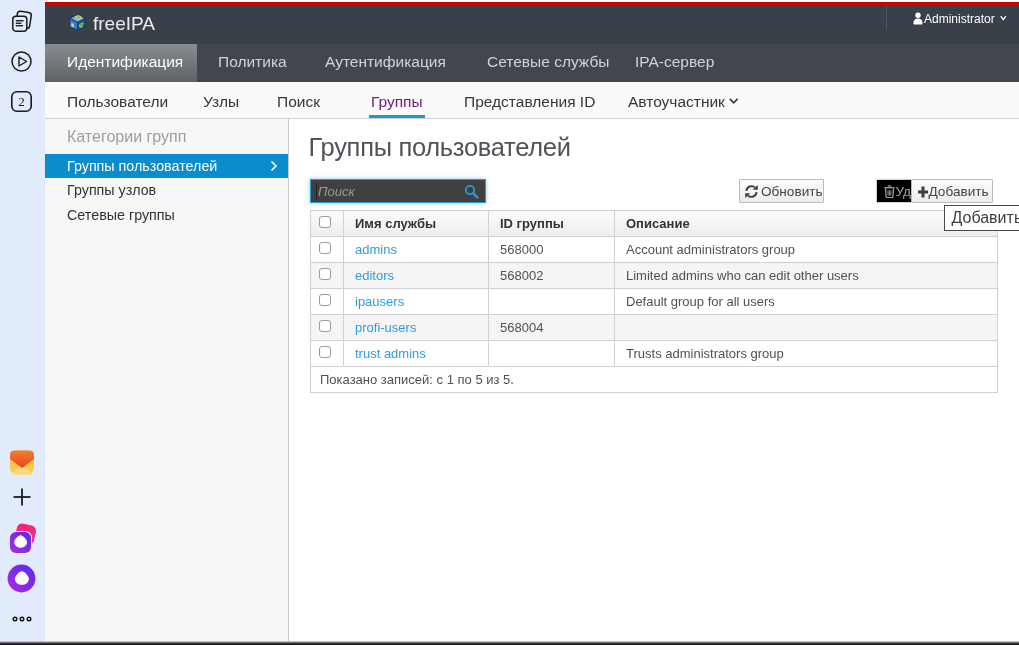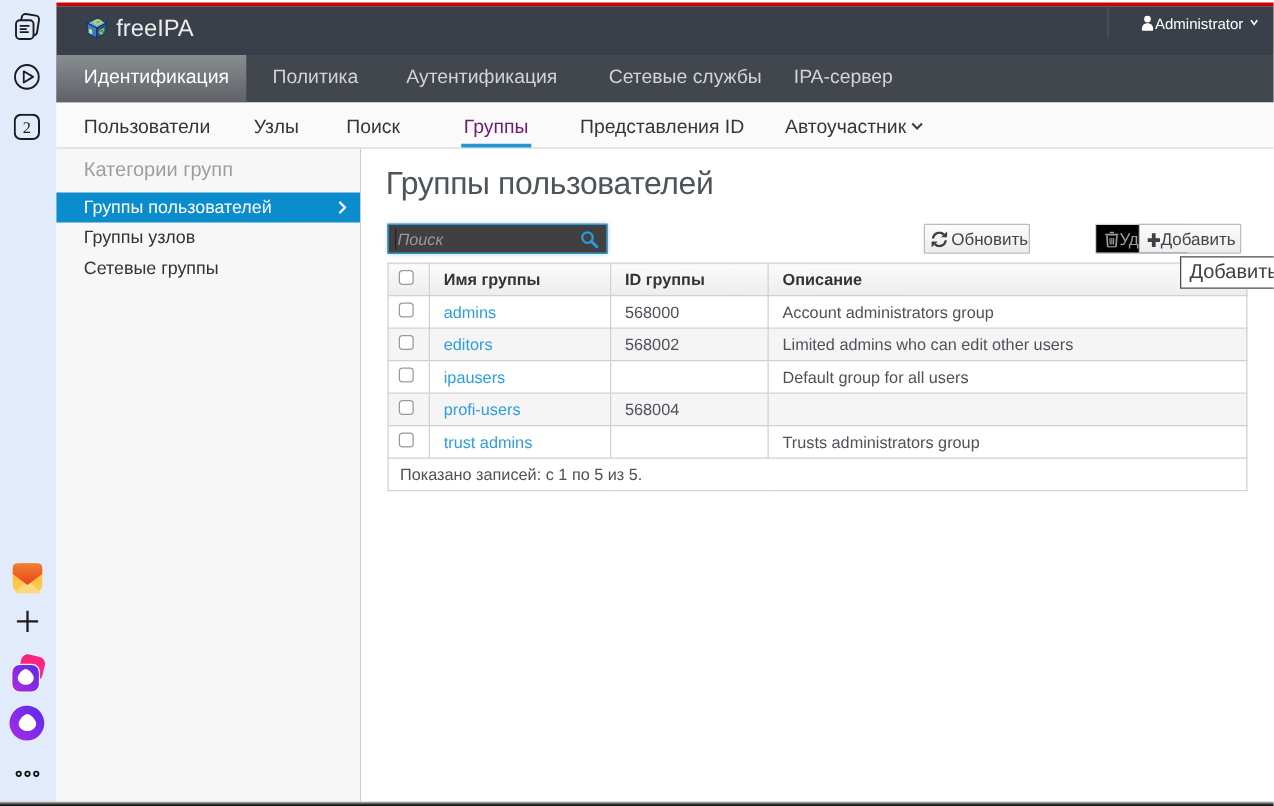--- a/index.html
+++ b/index.html
@@ -162,21 +162,21 @@
       <path d="M3.5,0.5 h3 v4 h3.5 v3 h-3.5 v4 h-3 v-4 h-3.5 v-3 h3.5 Z" fill="#3a4045"></path>
     </svg>
     <div class="txt" style="left:17px;">Добавить</div>
   </div>
   <div id="tooltip">Добавить</div>
 
   <table id="tbl">
     <tbody>
         <tr>
       <th class="c"><span class="cb"></span></th>
-      <th class="w1">Имя группы</th>
+      <th class="w1">Имя службы</th>
       <th class="w2">ID группы</th>
       <th>Описание</th>
     </tr>
     <tr>
       <td class="c"><span class="cb"></span></td>
       <td><a>admins</a></td>
           <td>568000</td>
           <td>Account administrators group</td>
     </tr>
     <tr class="alt">

